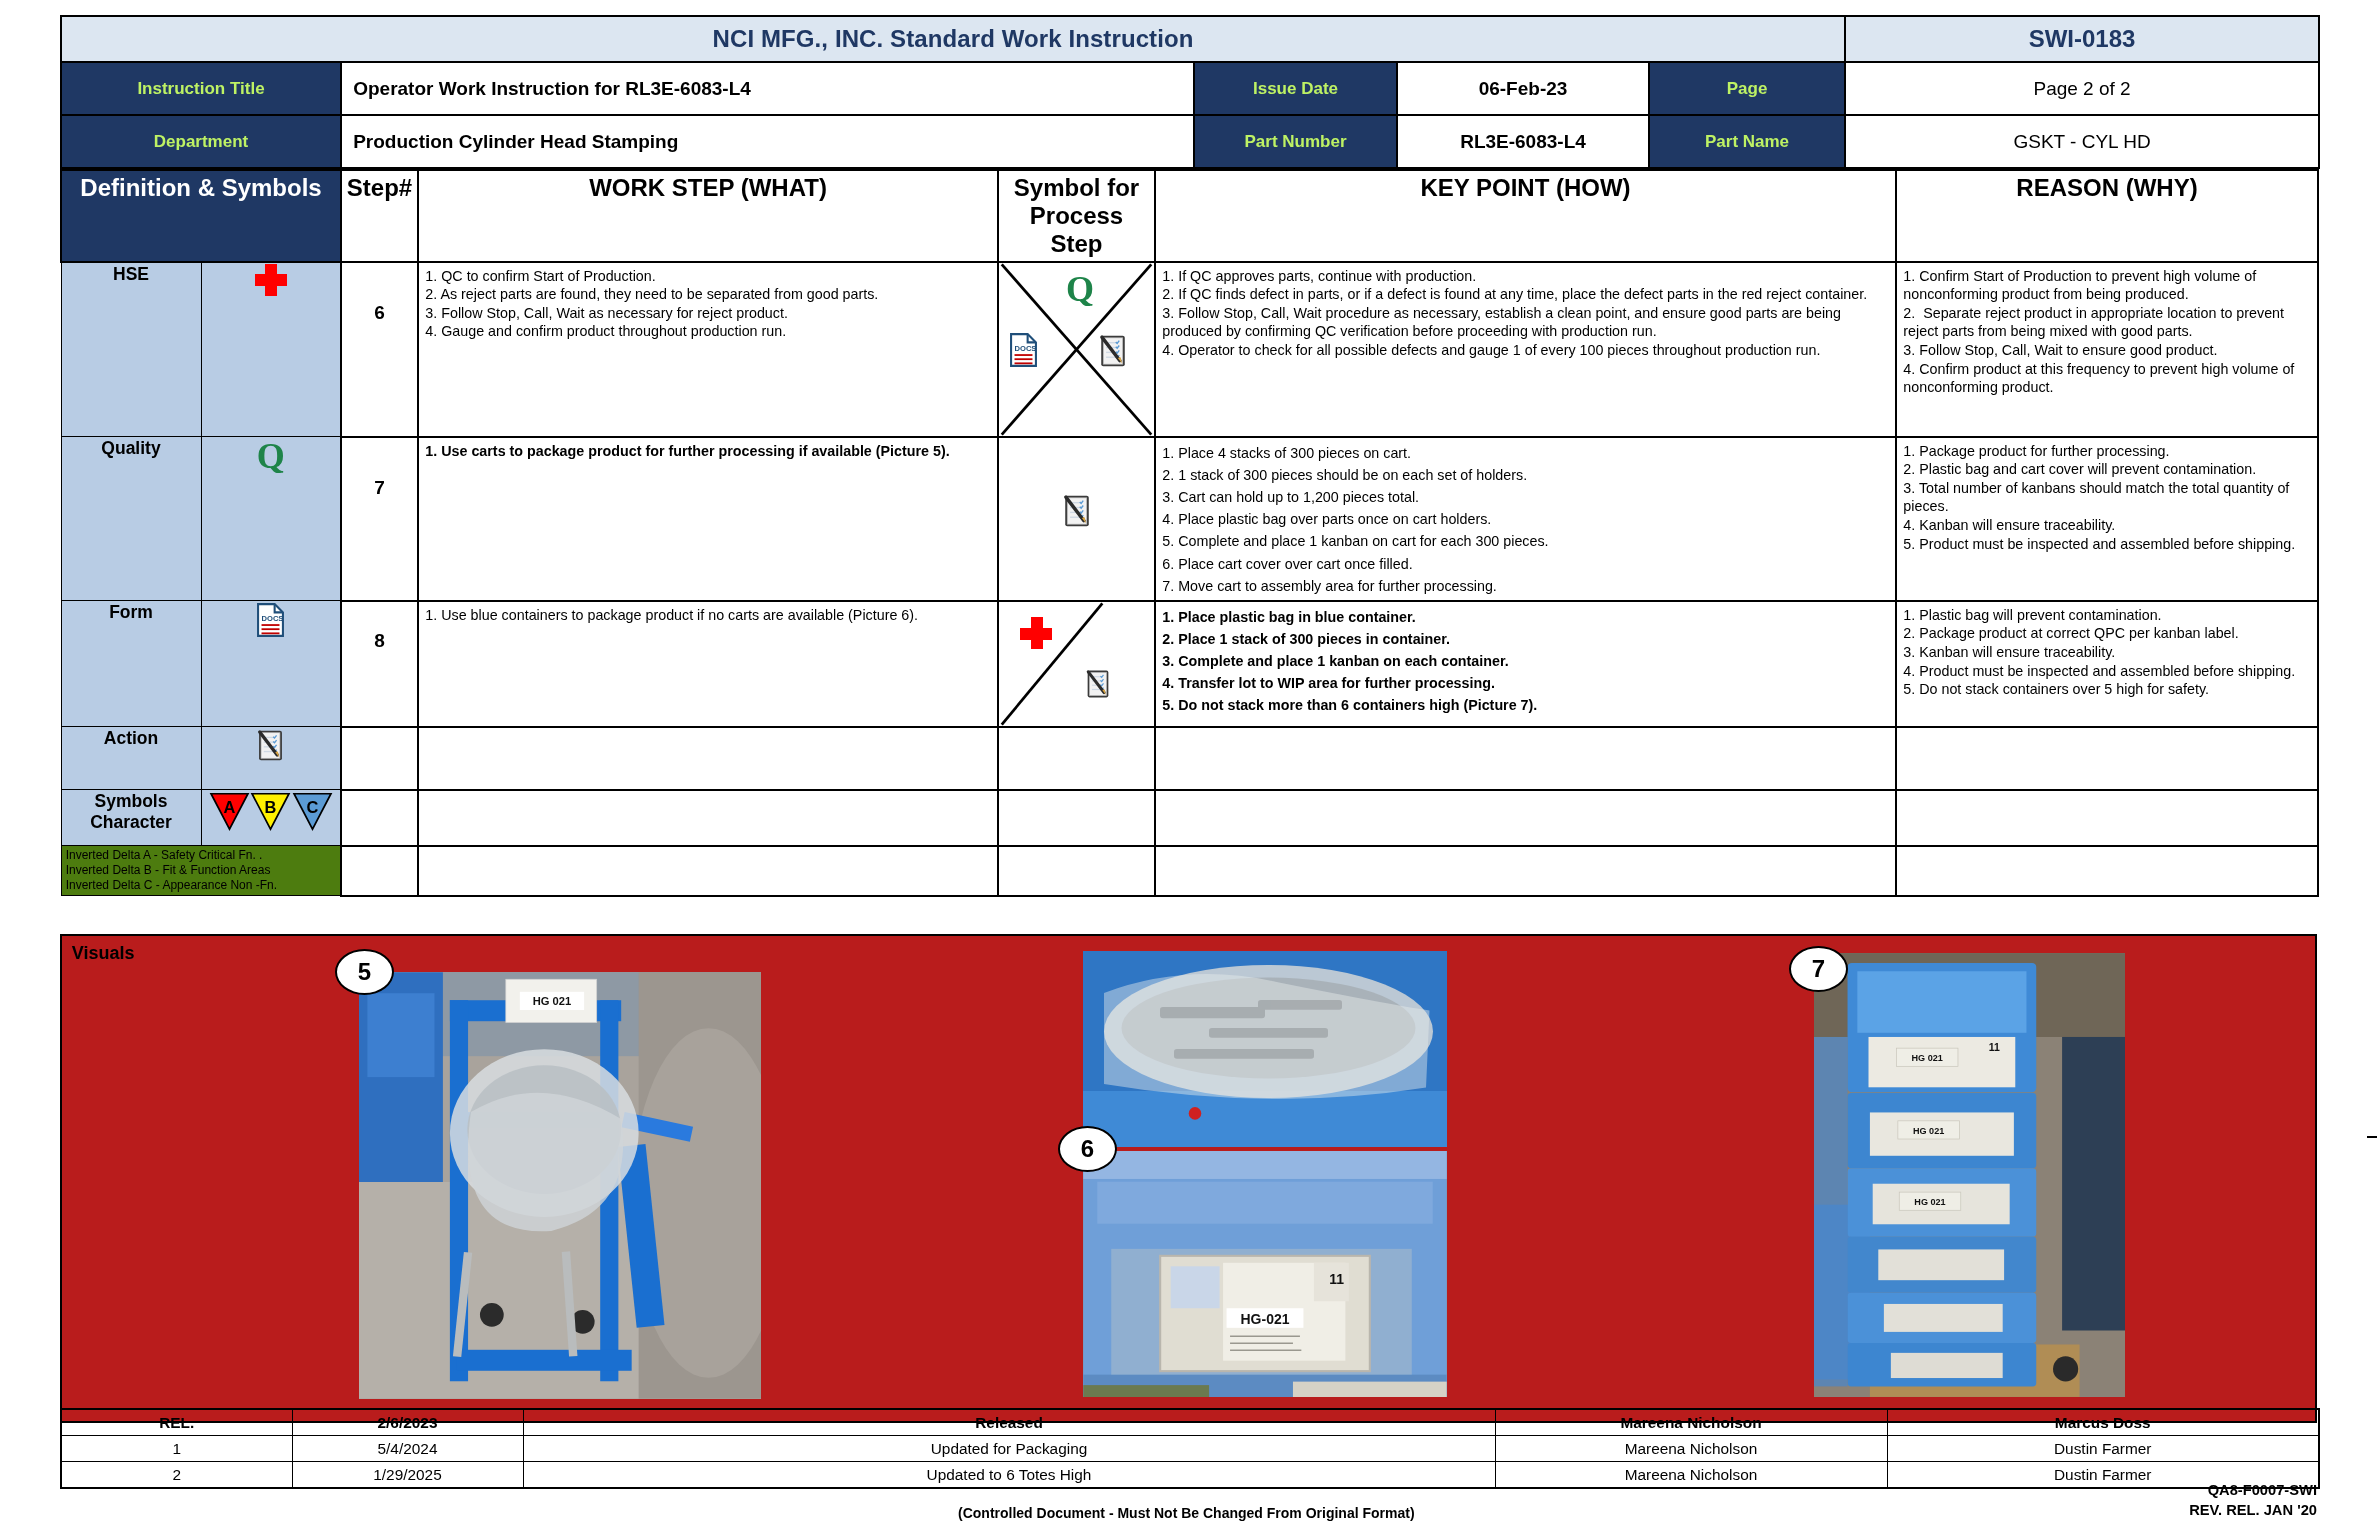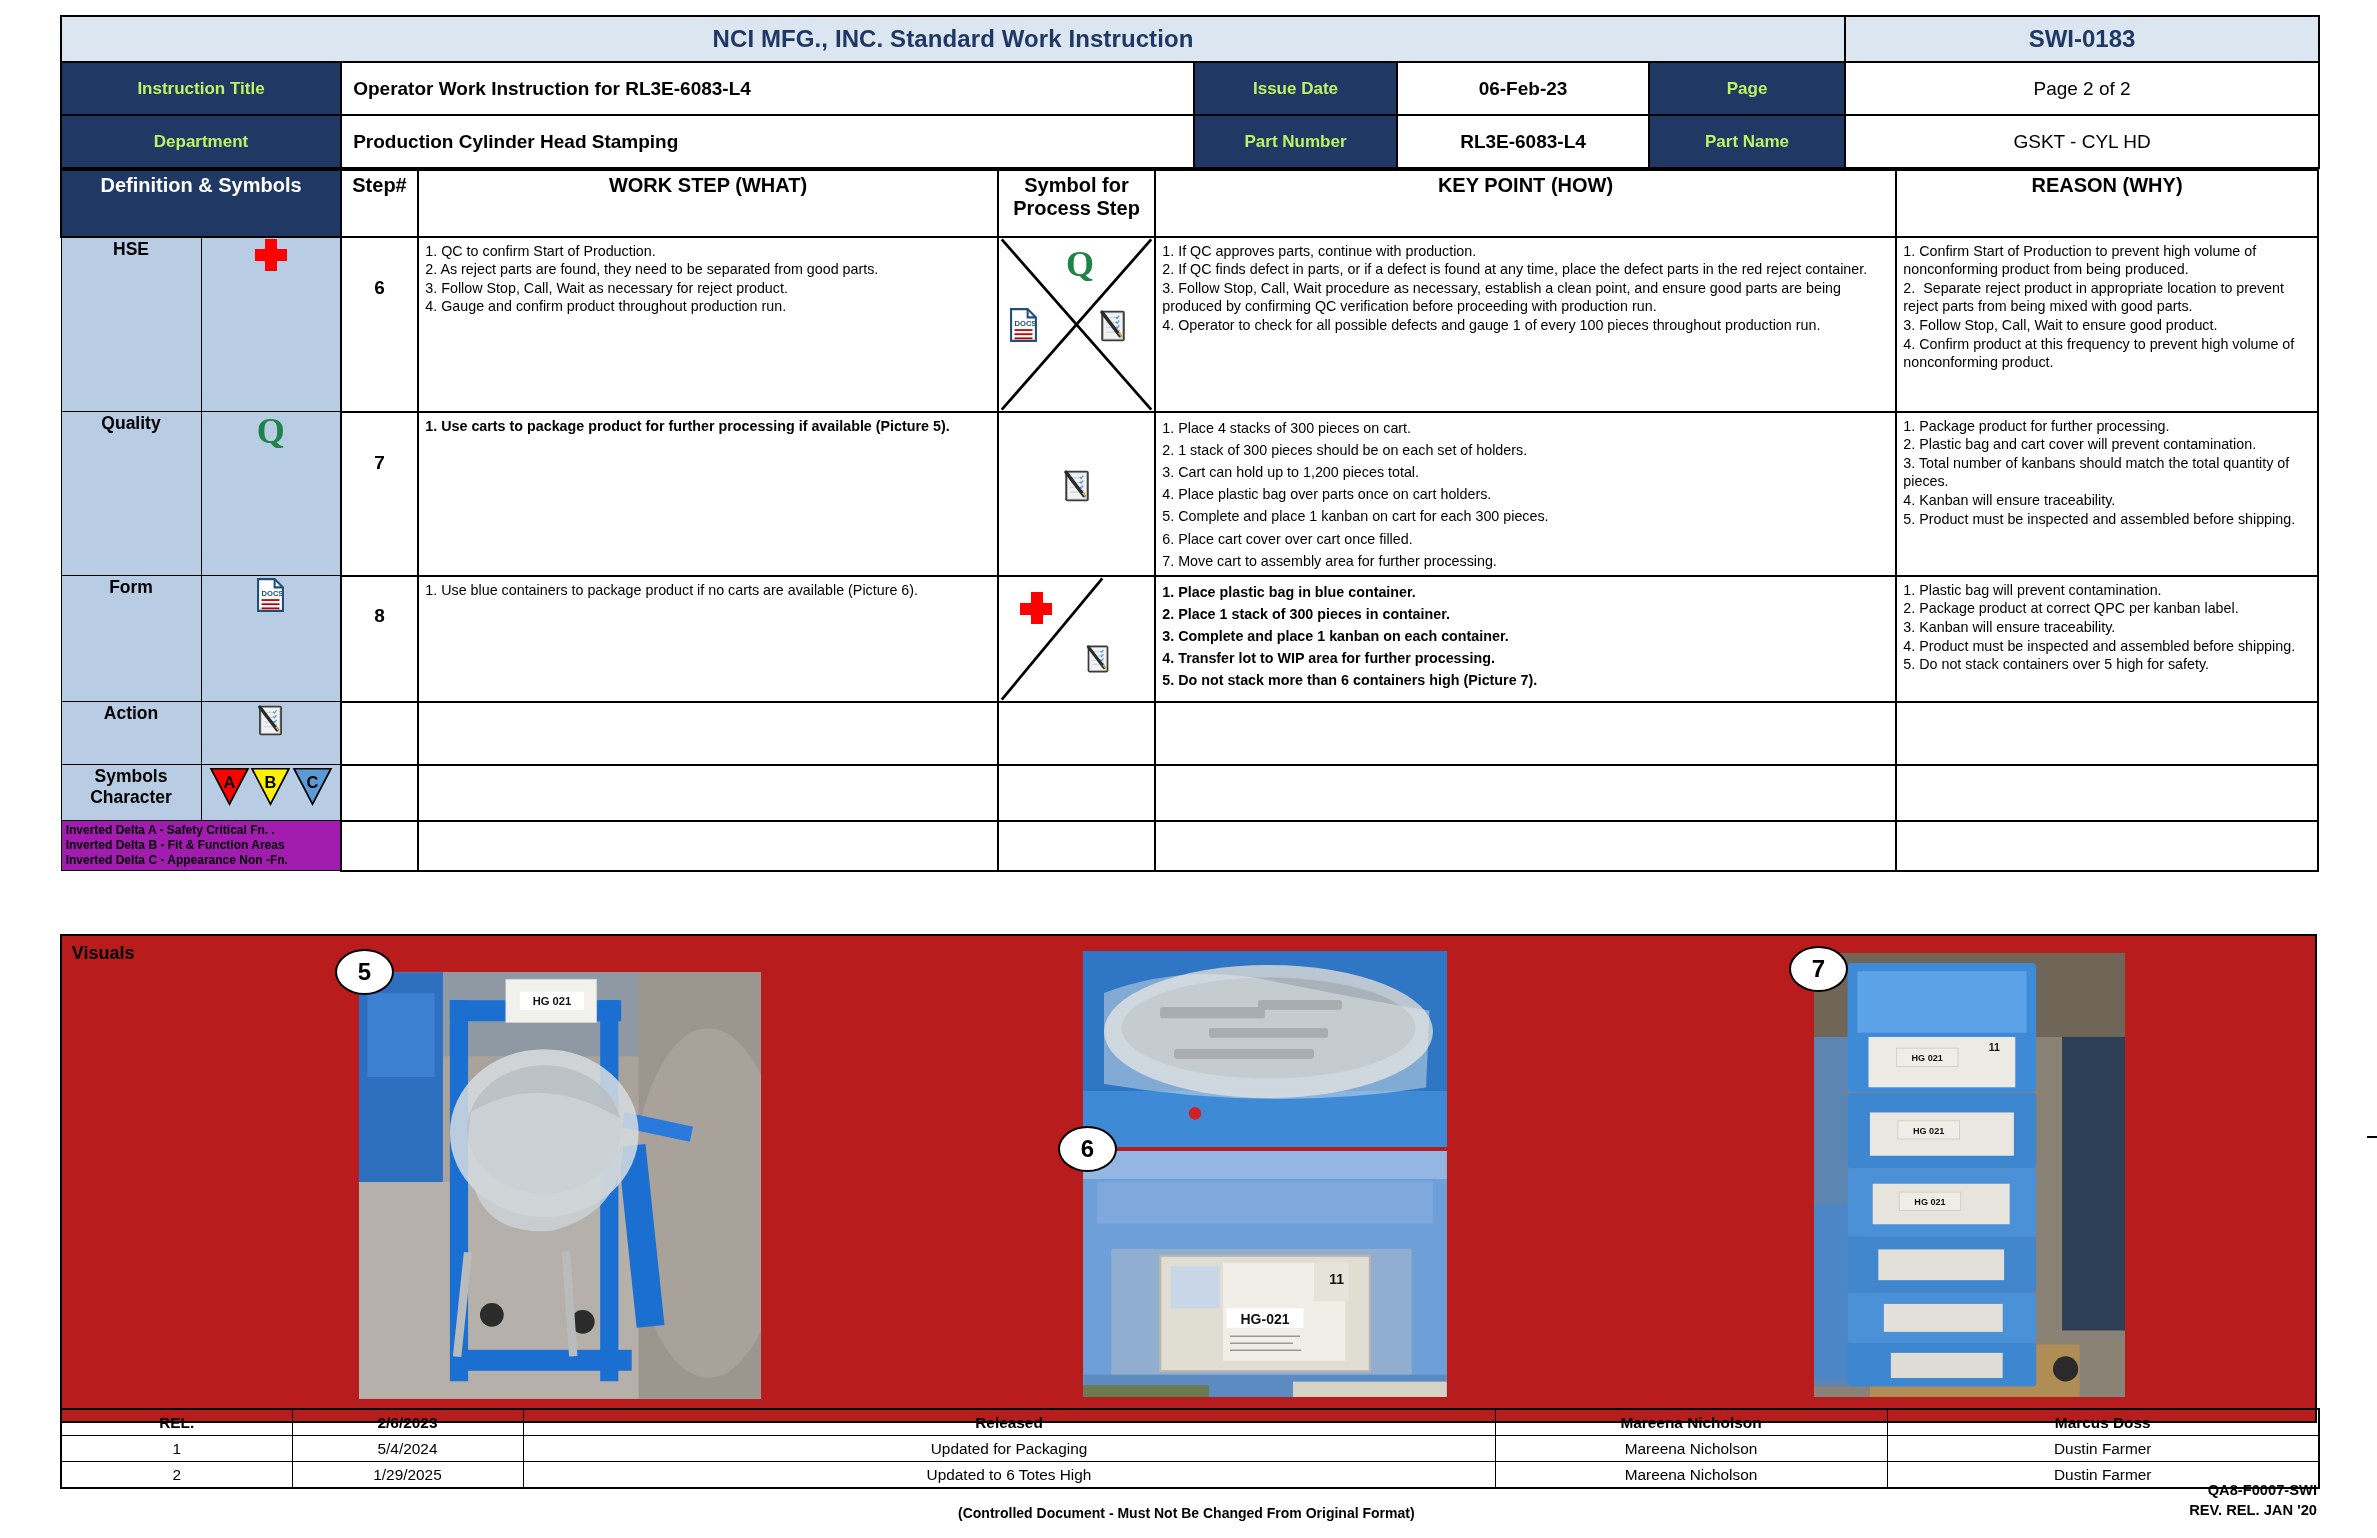--- a/index.html
+++ b/index.html
@@ -33,33 +33,33 @@
     text-align:center;height:48px;padding:1.4px 4.2px;
   }
   .val-left{font-size:19px;font-weight:bold;padding-left:11.2px;text-align:left;}
   .val-ctr{font-size:19px;font-weight:bold;text-align:center;}
   .val-ctr-n{font-size:19px;text-align:center;}
 
   
   table.main{width:2257px;table-layout:fixed;}
   table.main > tbody > tr > td{border:2.1px solid #000;vertical-align:top;}
   .colhead{
-    text-align:center;font-weight:bold;font-size:20px;
+    text-align:center;font-weight:bold;font-size:24px;
     vertical-align:middle;height:59px;padding:2.8px;margin-left:44px;
   }
   .legend-name{
     background:#B8CCE4;text-align:center;vertical-align:middle;
     font-weight:bold;font-size:17.5px;border:1.4px solid #000 !important;
   }
   .legend-sym{
     background:#B8CCE4;text-align:center;vertical-align:middle;
     border:1.4px solid #000 !important;
   }
   .legend-note{
-    background:#a21caf;font-size:12px;font-weight:bold;line-height:1.25;
+    background:#4d7c0f;font-size:12px;font-weight:normal;line-height:1.25;
     padding:2.1px 2.8px 2.1px 4.2px;border:1.4px solid #000 !important;
   }
   .cellbody{font-size:14.3px;line-height:1.30;padding:4.2px 5.6px 2.8px 6.3px;}
   .cellbody.bold{font-weight:bold;}
   .cellbody.sp{line-height:1.55;}
   .stepno{font-size:19px;font-weight:bold;text-align:center;vertical-align:top;padding-top:39px;}
 
   
   .symcell{position:relative;padding:0;}
   .symcell .xline{position:absolute;left:0;top:0;width:100%;height:100%;}

